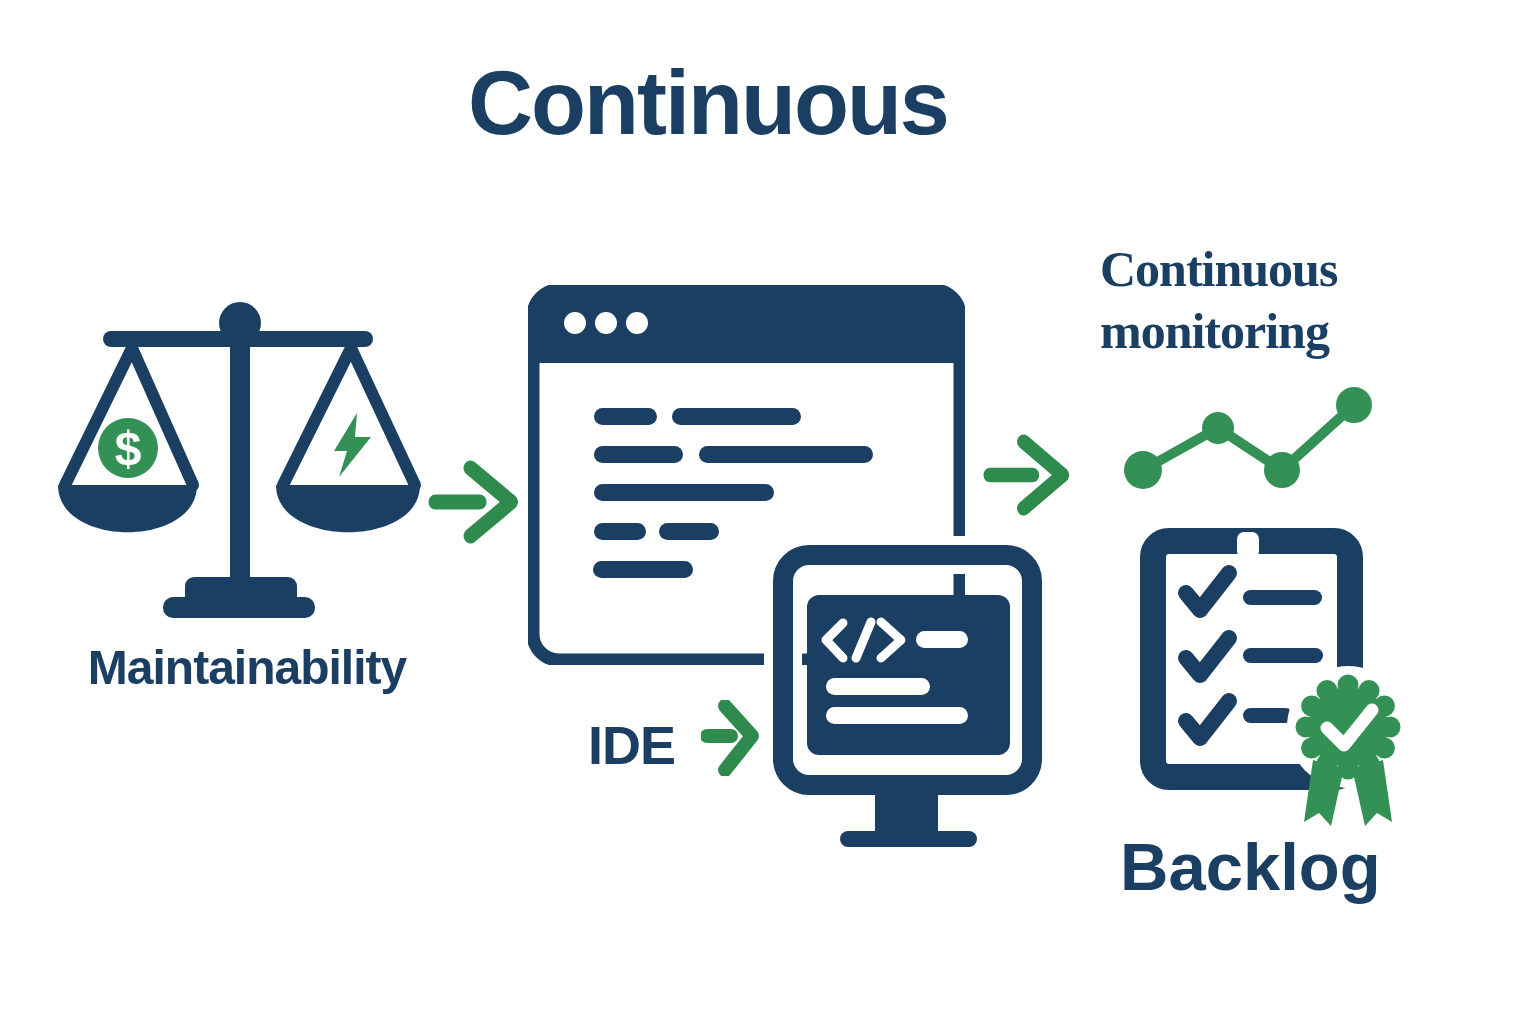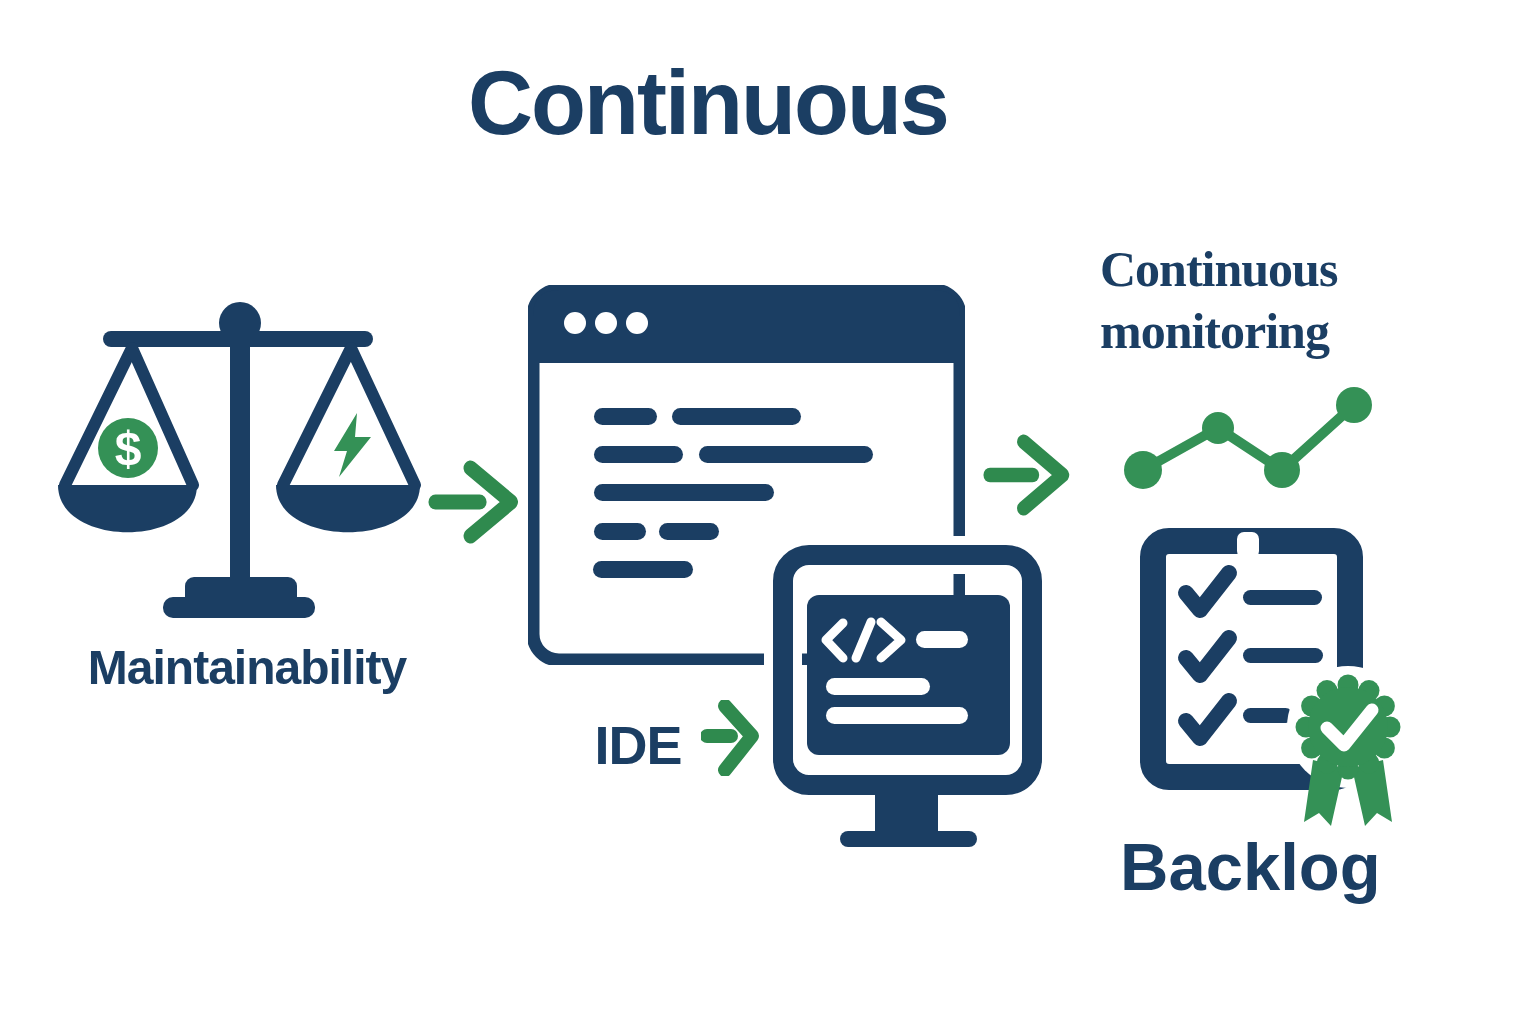--- a/index.html
+++ b/index.html
@@ -12,21 +12,21 @@
   .navy-text{color:var(--navy,#1b3e63);font-weight:bold;}
   .fn{fill:var(--navy,#1b3e63);}
   .fg{fill:var(--green,#349156);}
   .fw{fill:#ffffff;}
   .sn{stroke:var(--navy,#1b3e63);fill:none;stroke-linecap:round;stroke-linejoin:round;}
   .sw{stroke:#ffffff;fill:none;stroke-linecap:round;stroke-linejoin:round;}
   .sg{stroke:var(--green,#349156);fill:none;stroke-linecap:round;stroke-linejoin:round;}
   .sga{stroke:var(--green-arrow,#2f8a4e);fill:none;stroke-linecap:round;stroke-linejoin:round;}
   #title{left:0;top:52px;width:1416px;text-align:center;font-size:90px;letter-spacing:-2px;}
   #label-maintainability{left:40px;top:640px;width:414px;text-align:center;font-size:48px;letter-spacing:-1px;}
-  #label-ide{left:588px;top:714px;width:100px;text-align:center;font-size:54px;letter-spacing:-1px;}
+  #label-ide{left:588px;top:714px;width:100px;font-size:54px;letter-spacing:-1px;}
   #label-monitoring{left:1100px;top:238px;width:340px;text-align:left;font-size:50px;line-height:62px;letter-spacing:-1px;white-space:pre-line;font-family:Liberation Serif, serif;}
   #label-backlog{left:1120px;top:828px;width:250px;text-align:center;font-size:67px;}
   svg{display:block;}
 </style>
 </head>
 <body>
 
 <div id="title" class="abs navy-text">Continuous</div>
 
 <svg class="abs" style="left:40px;top:290px" width="400" height="340" viewBox="0 0 400 340">

